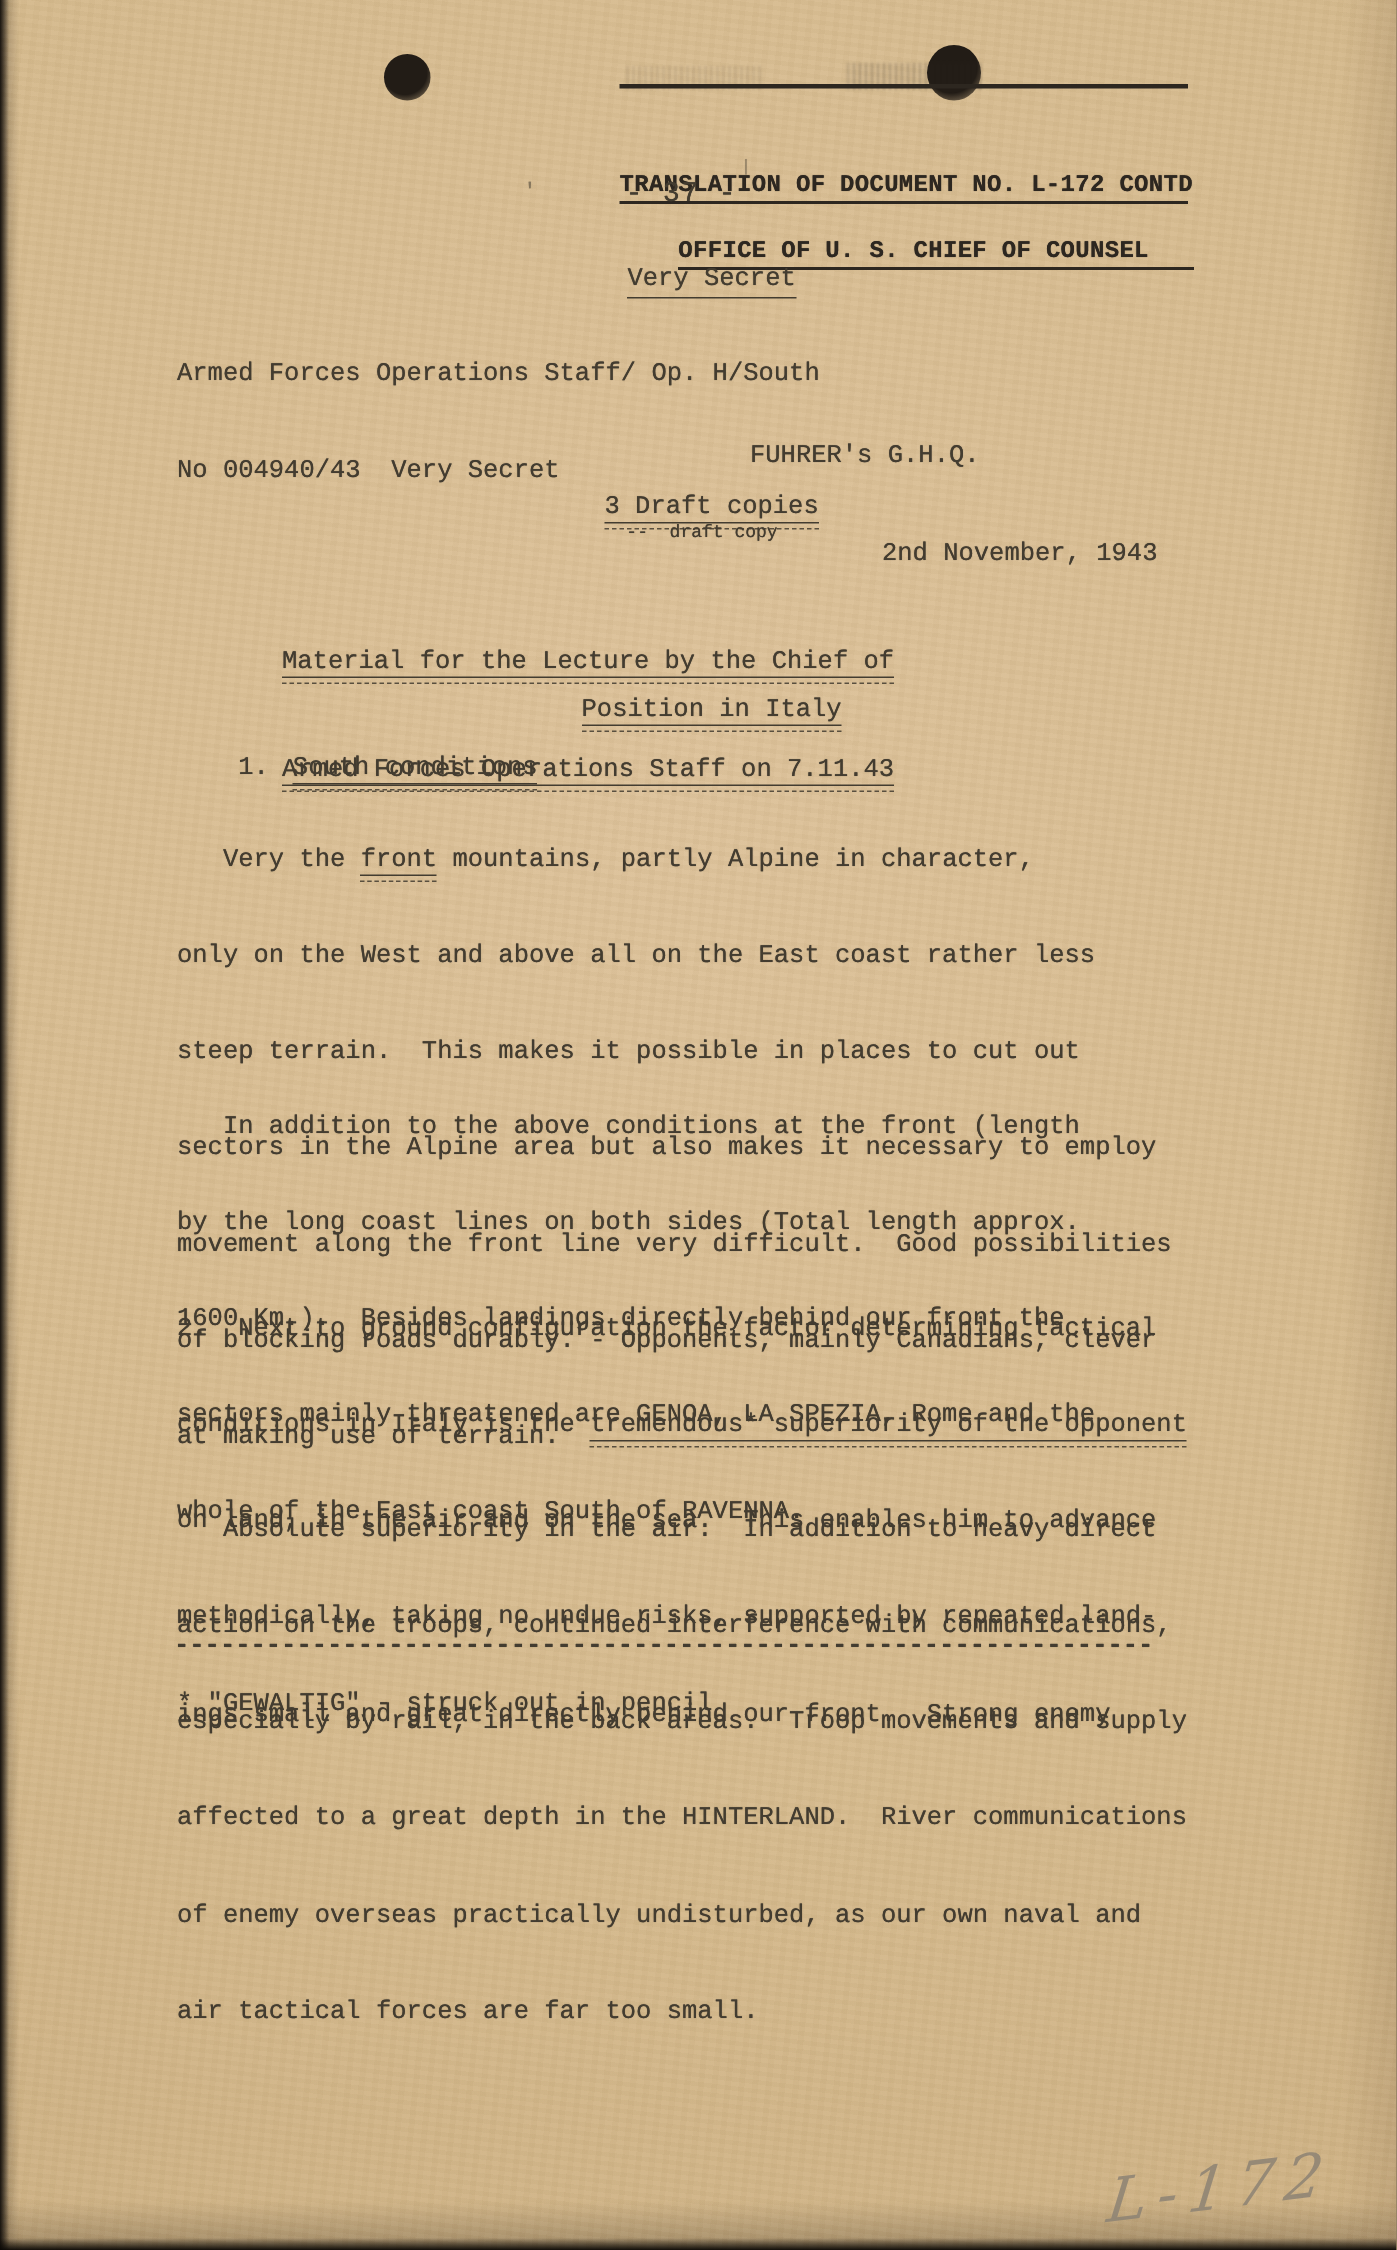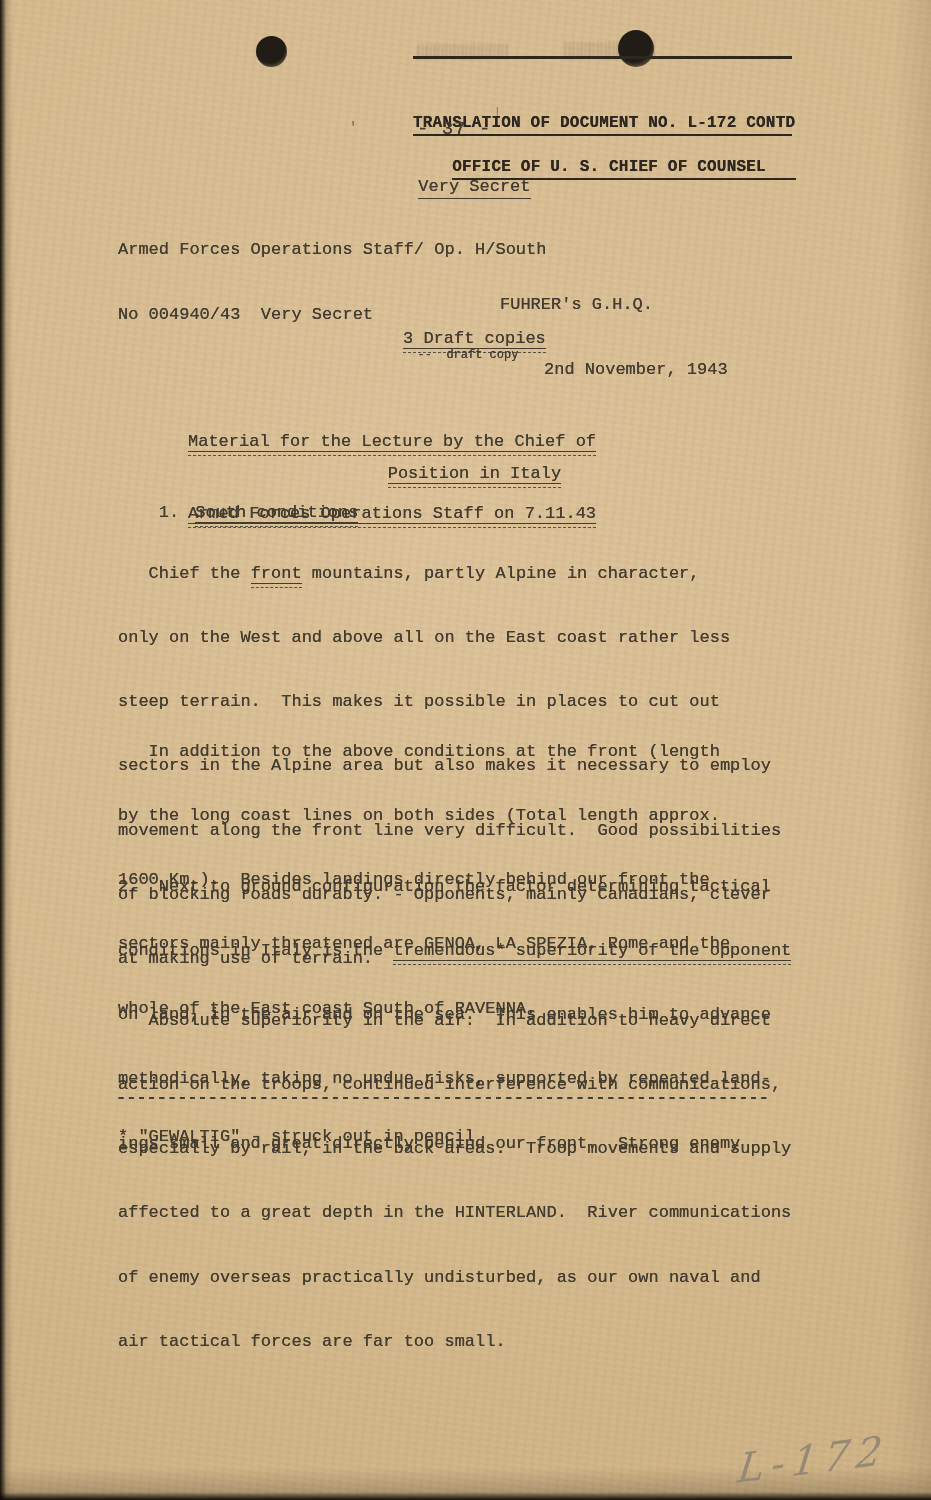--- a/index.html
+++ b/index.html
@@ -62,21 +62,21 @@
   .pagenum{position:absolute;left:417px;top:118px;font-size:19px;letter-spacing:1px;}
 
   .u{border-bottom:1.8px solid currentColor;padding-bottom:2px;}
   .uu{position:relative;border-bottom:1.8px solid currentColor;padding-bottom:0;}
   .uu::after{content:"";position:absolute;left:0;right:0;bottom:-5px;
     border-bottom:1.5px dashed currentColor;opacity:.85;}
 
   .classification{top:158px;font-size:17px;}
   .letterhead{top:196px;font-size:17px;line-height:21.5px;}
   .dateline{position:absolute;left:500px;top:251px;font-size:17px;line-height:21.5px;}
-  .dateline .d2{margin-left:44px;}
+  .dateline .d2{margin-left:88px;}
   .copies{top:310px;font-size:17px;}
   .draftcopy{top:348px;font-size:12px;transform:translateX(14px);}
   .subject{position:absolute;left:188px;top:384px;font-size:17px;line-height:23px;}
   .subject div{margin-bottom:3px;}
   .doctitle{top:445px;font-size:17px;}
   .sectionhead{position:absolute;left:118px;top:484px;font-size:17px;}
   .sectionhead .num{margin-right:16px;}
 
   .para{position:absolute;left:118px;width:700px;font-size:17px;line-height:21.4px;}
   .para1{top:520px;}
@@ -143,21 +143,21 @@
 
   <div class="row center doctitle typed">
     <span class="uu">Position in Italy</span>
   </div>
 
   <div class="sectionhead typed">
     <span class="num">1.</span><span class="uu">South conditions</span>
   </div>
 
   <div class="para para1 typed">
-    <div><span>   Chief the </span><span class="uu">front</span><span> mountains, partly Alpine in character,</span></div>
+    <div><span>   Very the </span><span class="uu">front</span><span> mountains, partly Alpine in character,</span></div>
     <div>only on the West and above all on the East coast rather less</div>
     <div>steep terrain.  This makes it possible in places to cut out</div>
     <div>sectors in the Alpine area but also makes it necessary to employ</div>
     <div>movement along the front line very difficult.  Good possibilities</div>
     <div>of blocking roads durably. - Opponents, mainly Canadians, clever</div>
     <div>at making use of terrain.</div>
   </div>
 
   <div class="para para2 typed">
     <div>   In addition to the above conditions at the front (length</div>

